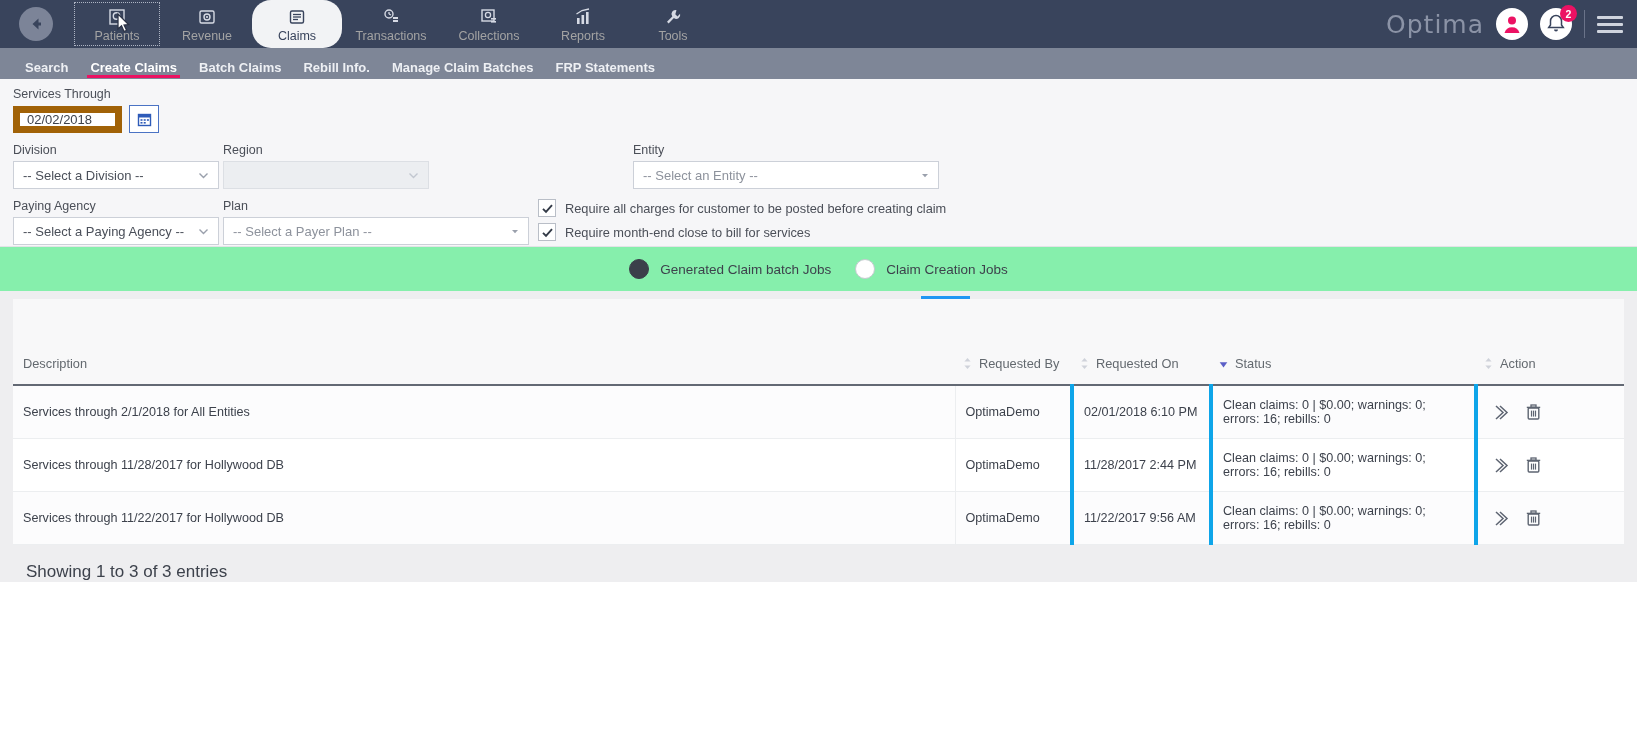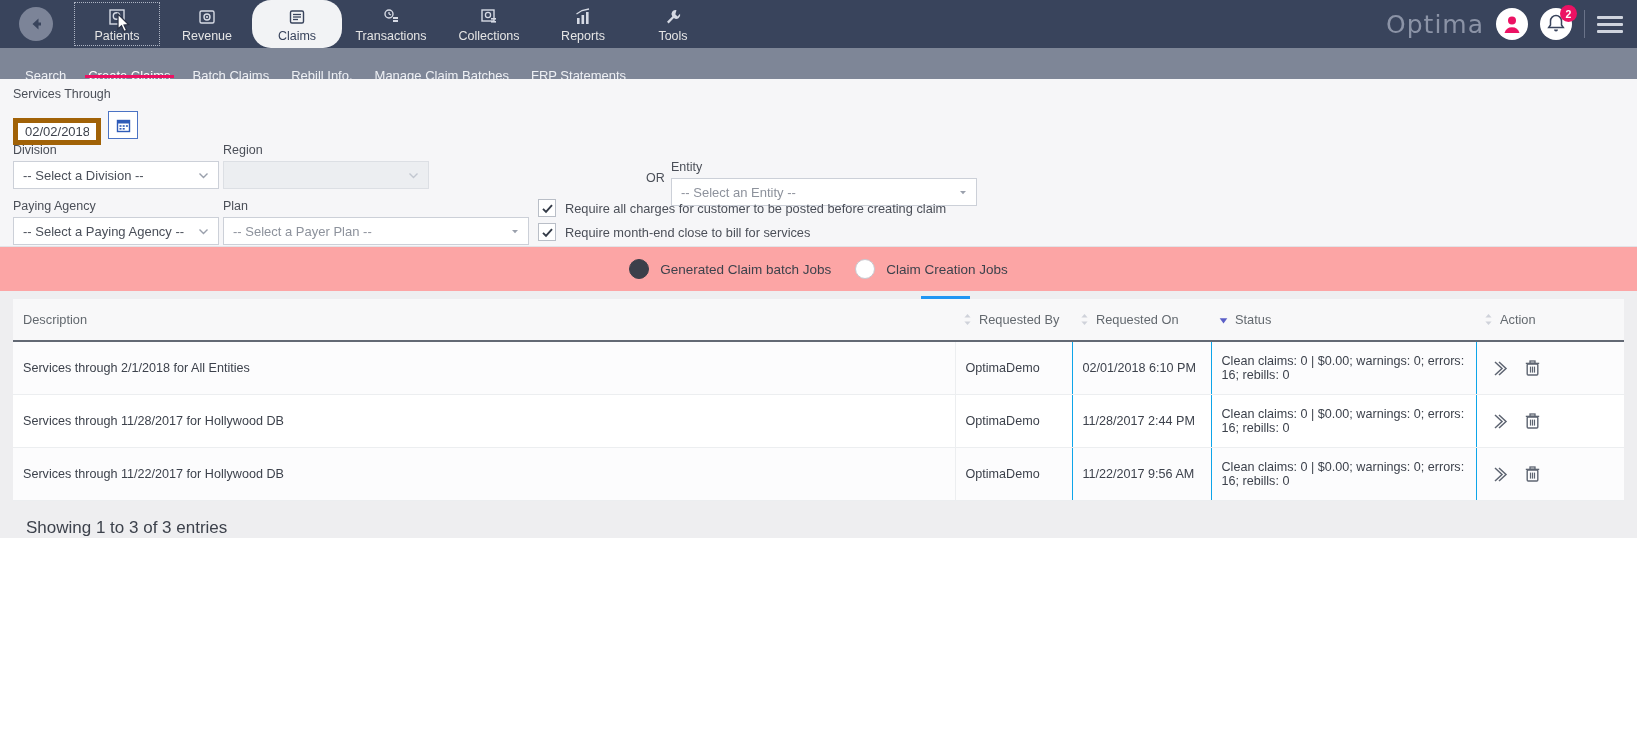--- a/index.html
+++ b/index.html
@@ -31,21 +31,21 @@
     display: flex; align-items: center; justify-content: center;
   }
   .back-circle svg { display: block; }
 
   .nav-tabs { display: flex; align-items: stretch; }
   .nav-tab {
     width: 90px;
     display: flex; flex-direction: column;
     align-items: center; justify-content: center;
     gap: 2px;
-    color: #e5e5e5;
+    color: #a3a3a3;
     font-size: 12.5px;
     cursor: pointer;
     position: relative;
   }
   .nav-tab .nt-icon { height: 22px; display: flex; align-items: flex-end; }
   .nav-tab.active {
     background: #f2f3f5;
     color: #39445c;
     border-radius: 19px;
   }
@@ -91,26 +91,27 @@
   .subnav {
     height: 31px;
     background: #7e8697;
     display: flex; align-items: center;
     padding-left: 14px;
     gap: 0px;
   }
   .subnav-item {
     color: #eef0f4;
     font-size: 13px;
-    padding: 12px 11px;
+    padding: 4px 11px;
     height: 31px;
     line-height: 31px;
     cursor: pointer;
     position: relative;
     white-space: nowrap;
+    font-weight: bold;
   }
   .subnav-item.active { color: #ffffff; }
   .subnav-item.active::after {
     content: "";
     position: absolute; left: 8px; right: 8px; bottom: 1px;
     height: 3px; background: #ec1263;
   }
 
   
   .form-panel {
@@ -122,27 +123,26 @@
     text-decoration: underline;
   }
   .fld-label {
     font-size: 12.5px;
     color: #4b4f58;
     margin-bottom: 4px;
   }
   .row1 { position: absolute; left: 13px; top: 8px; }
   .date-wrap { display: flex; align-items: center; gap: 7px; }
   .date-input {
-    width: 88px; height: 27px;
-    border: 5px solid #a16207;
+    width: 109px; height: 27px;
+    border: 7px solid #a16207;
     background: #fff;
     font-size: 13px; color: #3d424c;
     padding: 0 7px;
     font-family: "Liberation Sans", sans-serif;
-    margin-top: 13px;
   }
   .cal-btn {
     width: 30px; height: 28px;
     border: 1px solid #4b73c4;
     background: #ffffff;
     display: flex; align-items: center; justify-content: center;
     cursor: pointer;
   }
 
   .sel {
@@ -166,21 +166,21 @@
   .sel .ph { color: #8d929c; }
 
   .grp { position: absolute; }
   .g-division { left: 13px; top: 64px; width: 206px; }
   .g-region   { left: 223px; top: 64px; width: 206px; }
   .g-area     { left: 434px; top: 64px; width: 206px; }
   .or-text {
     position: absolute; left: 646px; top: 92px;
     font-size: 12.5px; color: #4b4f58;
   }
-  .g-entity   { left: 671px; top: 64px; width: 306px; margin-top: 17px; }
+  .g-entity   { left: 633px; top: 64px; width: 306px; }
   .g-paying   { left: 13px; top: 120px; width: 206px; }
   .g-plan     { left: 223px; top: 120px; width: 306px; }
 
   .check-group { position: absolute; left: 538px; top: 117px; }
   .check-row { display: flex; align-items: center; gap: 9px; height: 24px; }
   .cbox {
     width: 18px; height: 18px;
     border: 1px solid #b9bec7;
     background: #ffffff;
     display: flex; align-items: center; justify-content: center;
@@ -196,21 +196,21 @@
     color: #ffffff;
     font-size: 13px;
     border: none;
     display: flex; align-items: center; justify-content: center;
     cursor: pointer;
     font-family: "Liberation Sans", sans-serif;
   }
 
   
   .radio-band {
-    background: #fca5a5;
+    background: #86efac;
     height: 44px;
     display: flex; align-items: center; justify-content: center;
     gap: 24px;
   }
   .radio-item { display: flex; align-items: center; gap: 11px; cursor: pointer; }
   .radio-outer {
     width: 20px; height: 20px; border-radius: 50%;
     background: #ffffff; border: 1px solid #c6c9d0;
     display: flex; align-items: center; justify-content: center;
   }
@@ -230,34 +230,34 @@
     border-bottom: 2px solid #636974;
     text-align: left;
     font-size: 12.8px;
     color: #63696f;
     font-weight: normal;
     padding: 13px 10px 13px 10px;
     vertical-align: middle;
     position: relative;
     cursor: pointer;
   }
-  table.grid thead th .th-inner { display: flex; align-items: center; }
+  table.grid thead th .th-inner { display: flex; align-items: center; margin-top: 44px; }
   .sort-ic { width: 12px; margin-right: 6px; display: inline-flex; flex-direction: column; align-items: center; }
   .sort-ic.lead { margin-left: -4px; }
   table.grid tbody td {
     border-bottom: 1px solid #eceef0;
     font-size: 12.6px;
     color: #3d424c;
     padding: 12px 10px;
     vertical-align: middle;
     background: #fcfcfd;
   }
   table.grid tbody tr:nth-child(even) td { background: #ffffff; }
   td.col-desc { border-right: 1px solid #eceef0; }
-  td.col-by, td.col-on, td.col-status { border-right: 1px solid #0ea5e9; border-left: 1px solid #eceef0; }
+  td.col-by, td.col-on, td.col-status { border-right: 4px solid #0ea5e9; border-left: 1px solid #eceef0; }
   th.col-desc, th.col-by, th.col-on, th.col-status { }
   .act-cell { display: flex; align-items: center; gap: 16px; padding-left: 4px; }
   .act-icon { cursor: pointer; display: flex; align-items: center; color: #5d6471; }
 
   .entries-text {
     padding: 17px 0 0 13px;
     font-size: 17px;
     color: #3d424c;
     background: #eeeef0;
   }

